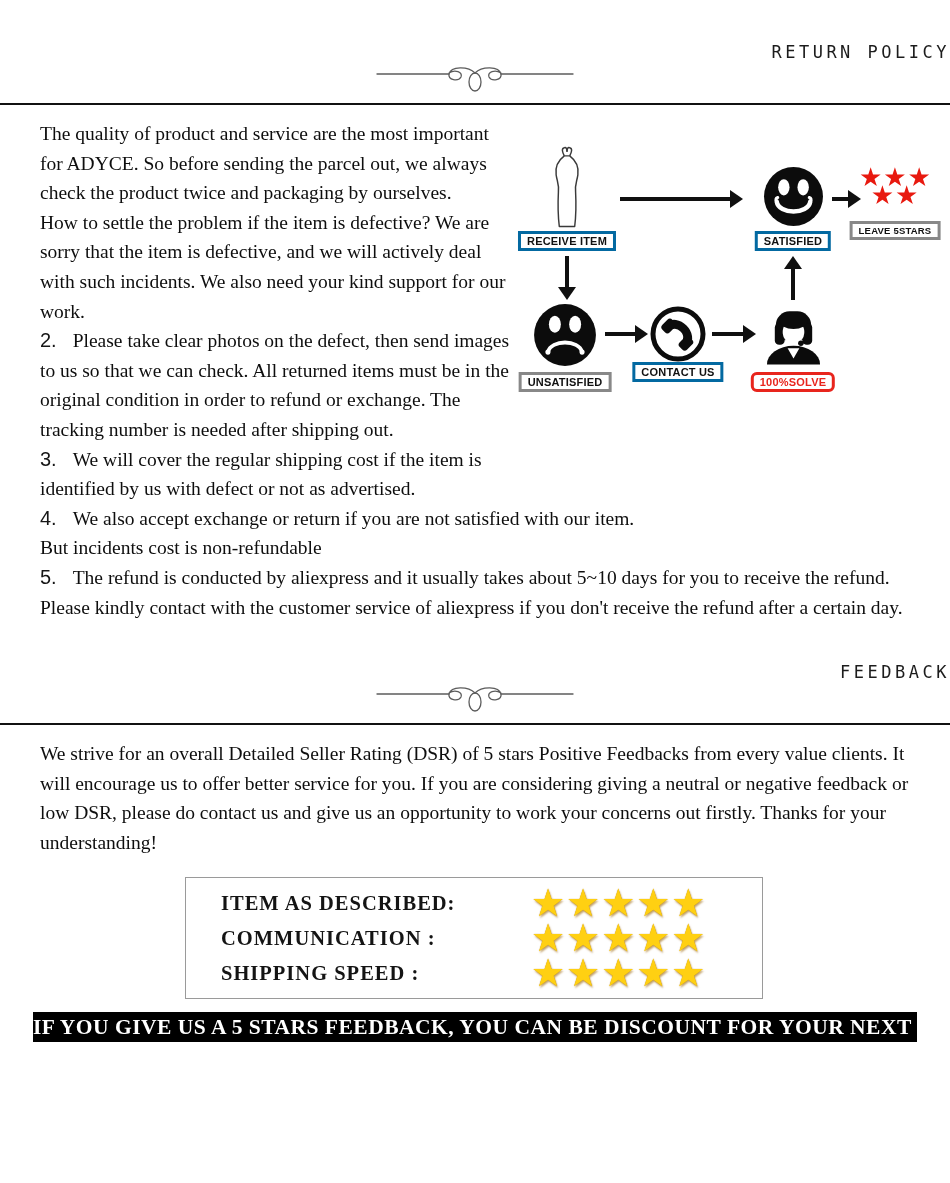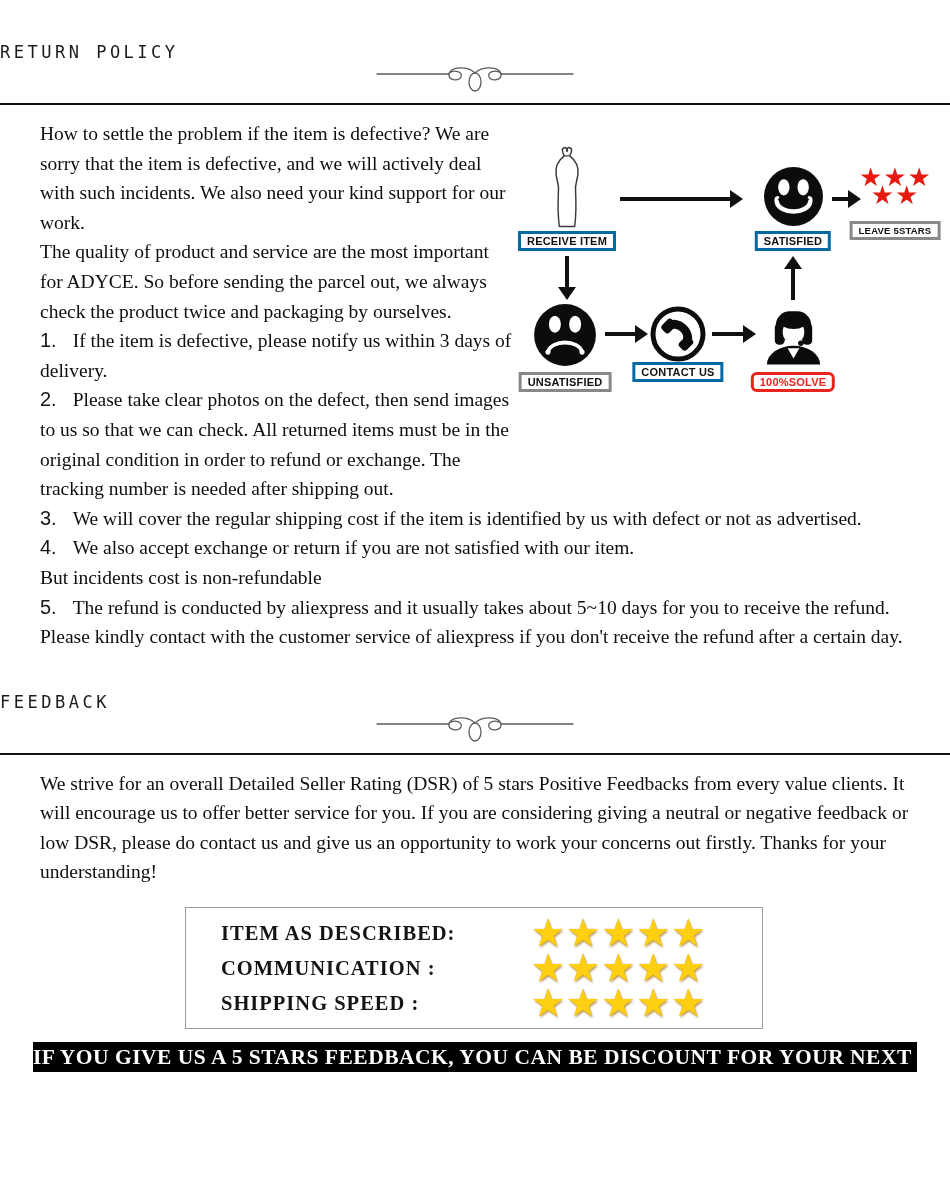--- a/index.html
+++ b/index.html
@@ -2,21 +2,21 @@
 <html><head>
 <meta charset="utf-8">
 <style>
   * { margin:0; padding:0; box-sizing:border-box; }
   body { background:#fff; }
   .page {
     width:950px; height:1183px; background:#fff; position:relative; overflow:hidden;
     font-family:"Liberation Serif", serif; color:#0e0e0e;
   }
   
-  .sec-head { text-align:left; padding-top:42px; }
+  .sec-head { text-align:right; padding-top:42px; }
   .sec-head.second { padding-top:40px; }
   .sec-title {
     font-family:"DejaVu Sans Mono", monospace; font-size:17px; letter-spacing:3.5px;
     color:#1c1c1c; display:block;
   }
   .flourish { display:block; margin:2px auto 0; }
   .rule { border:none; border-top:2px solid #111; margin-top:9px; }
   
   .content { padding:14px 40px 0 40px; }
   .content2 { padding:14px 40px 0 40px; }
@@ -166,26 +166,23 @@
         <path d="M4 62 a27 19 0 0 1 54 0 z" fill="#0b0b0b"></path>
         <polygon points="25,45.5 31,56 37,45.5" fill="#fff"></polygon>
         <path d="M46.5 28 q4 9 -7.5 12" stroke="#0b0b0b" stroke-width="2.4" fill="none"></path>
         <circle cx="38.5" cy="40.5" r="2.8" fill="#0b0b0b"></circle>
       </svg>
       <span class="fc-label red" style="left:268px; top:253px;">100%SOLVE</span>
 
       <div class="varrow up" style="left:266px; top:149px; height:32px;"></div>
     </div>
 
+    <p class="body-text">The quality of product and service are the most important for ADYCE. So before sending the parcel out, we always check the product twice and packaging by ourselves.</p>
     <p class="body-text">How to settle the problem if the item is defective? We are sorry that the item is defective, and we will actively deal with such incidents. We also need your kind support for our work.</p>
-    <p class="body-text">The quality of product and service are the most important for ADYCE. So before sending the parcel out, we always check the product twice and packaging by ourselves.</p>
-
-    <div class="list-item">
-      <span class="num">1.</span><span>If the item is defective, please notify us within 3 days of delivery.</span>
-    </div>
+
     <div class="list-item">
       <span class="num">2.</span><span>Please take clear photos on the defect, then send images to us so that we can check. All returned items must be in the original condition in order to refund or exchange. The tracking number is needed after shipping out.</span>
     </div>
     <div class="list-item">
       <span class="num">3.</span><span>We will cover the regular shipping cost if the item is identified by us with defect or not as advertised.</span>
     </div>
     <div class="list-item">
       <span class="num">4.</span><span>We also accept exchange or return if you are not satisfied with our item.</span>
       <span class="line2">But incidents cost is non-refundable</span>
     </div>

